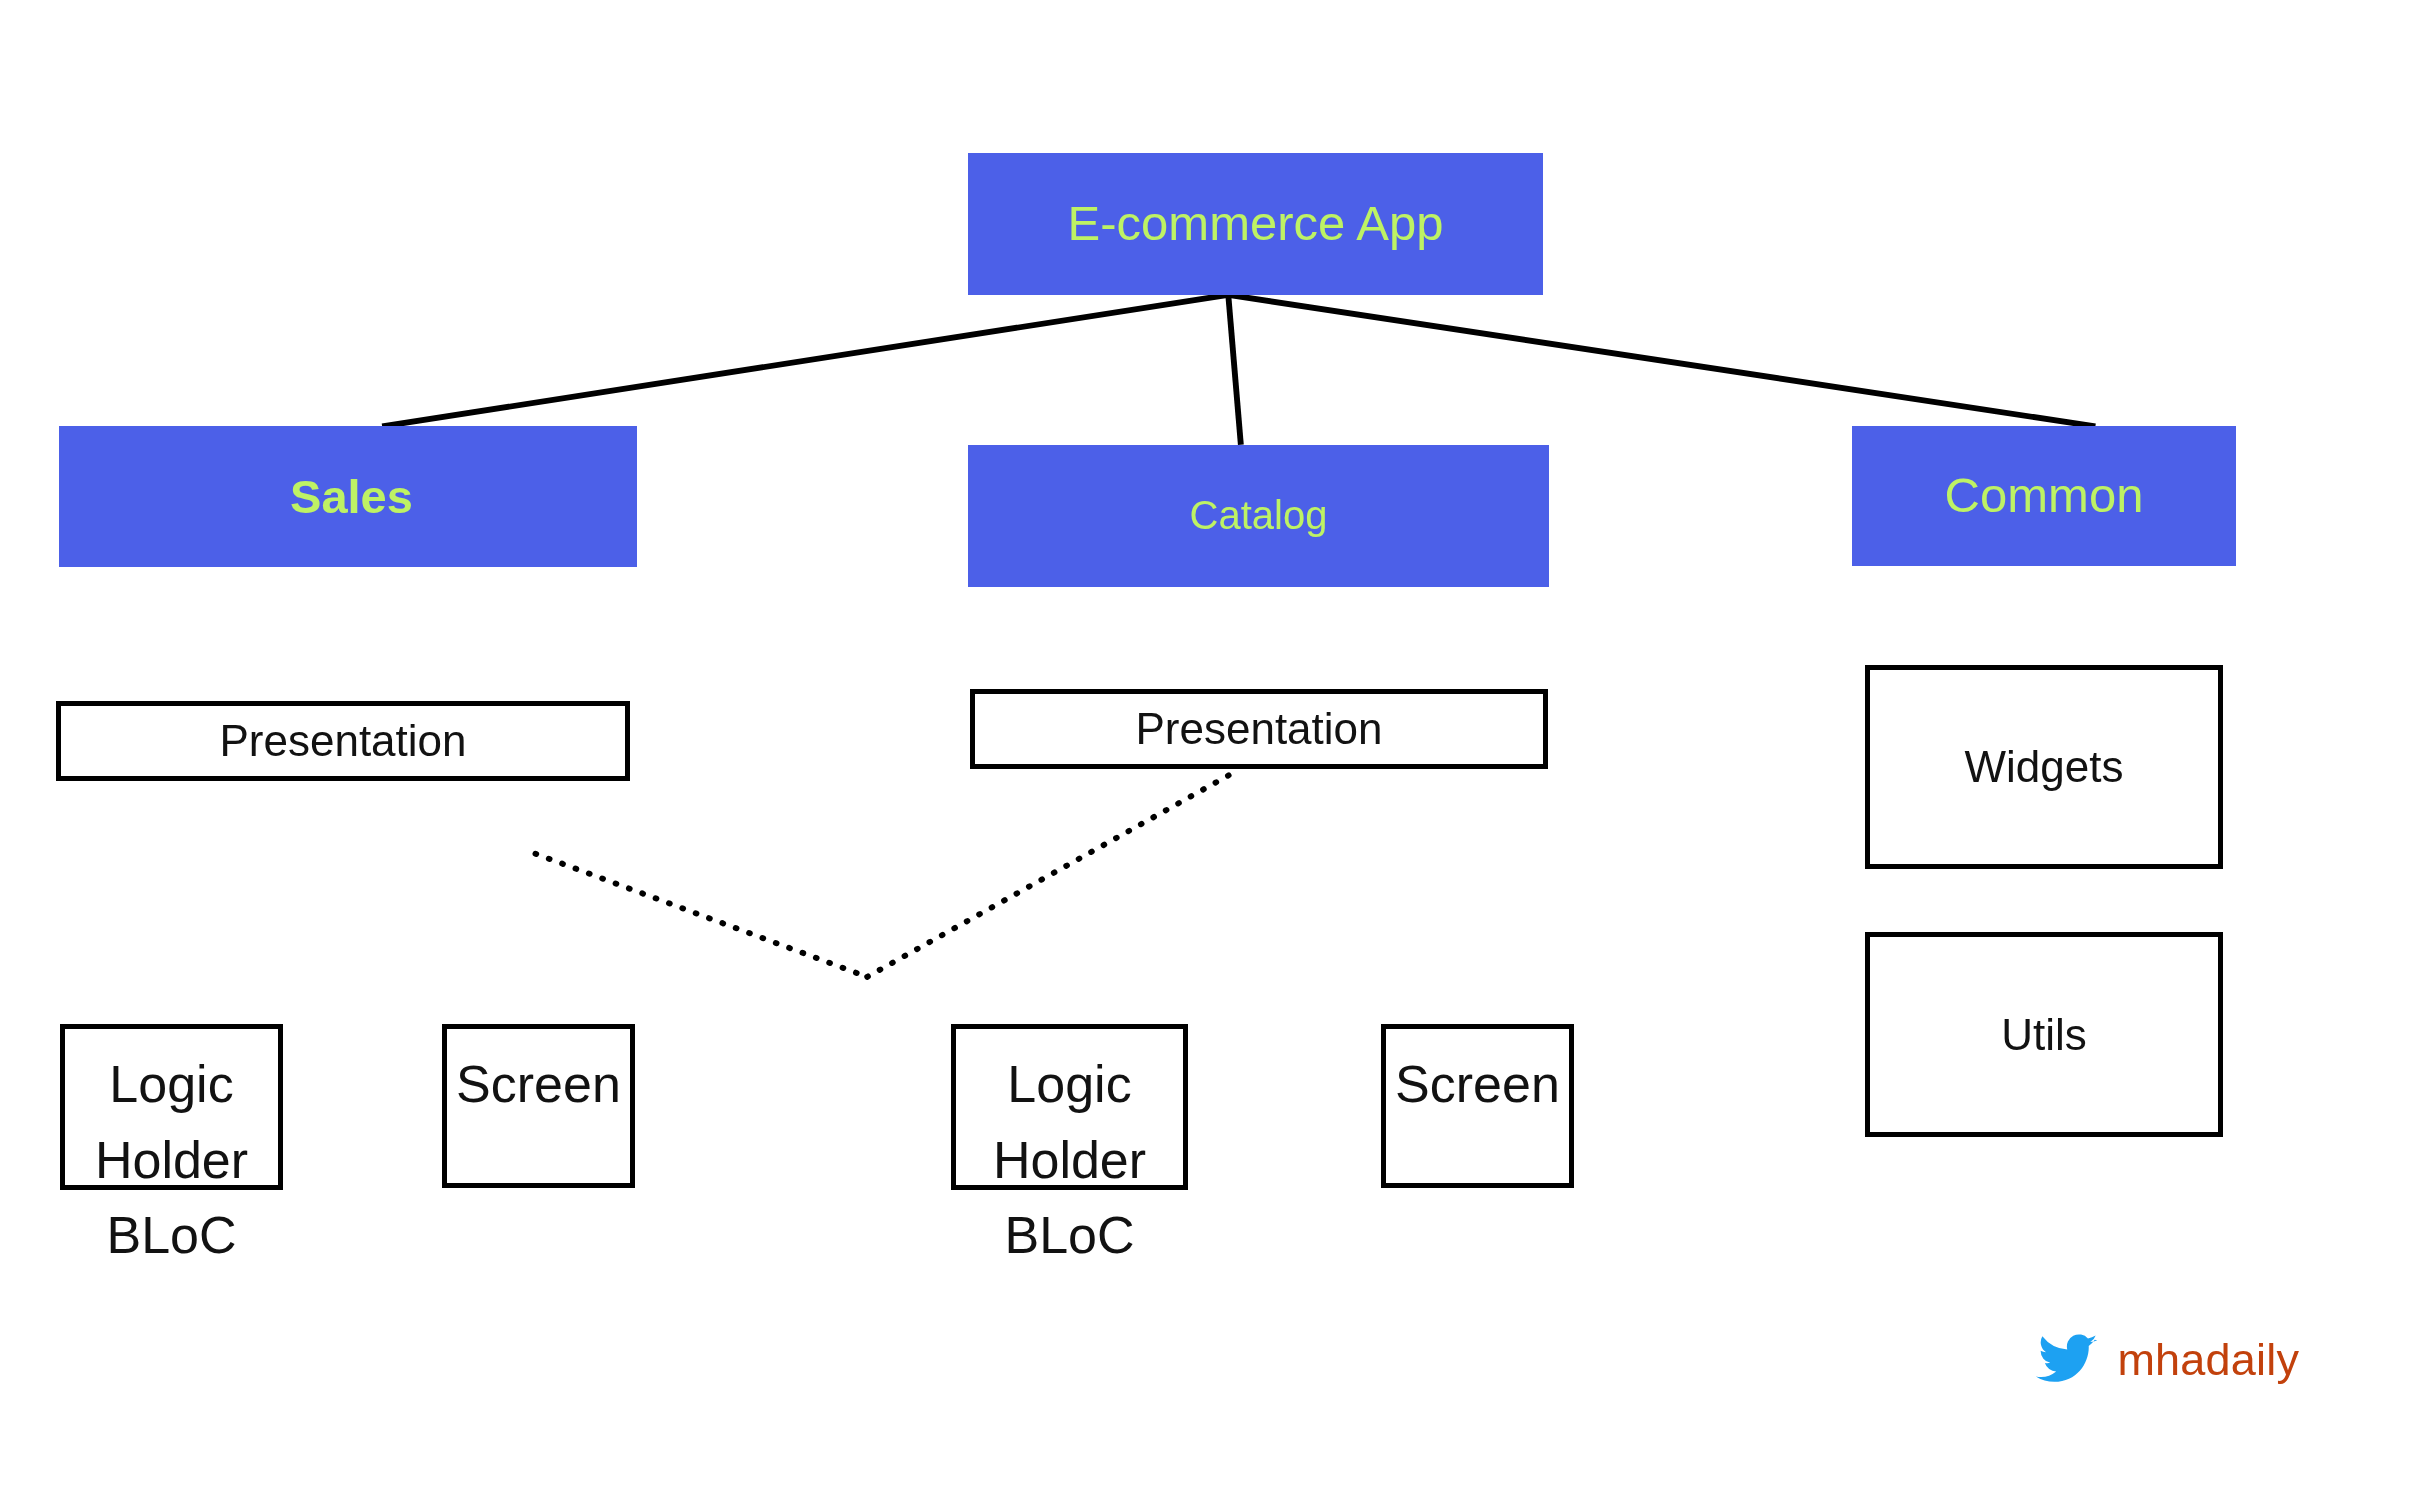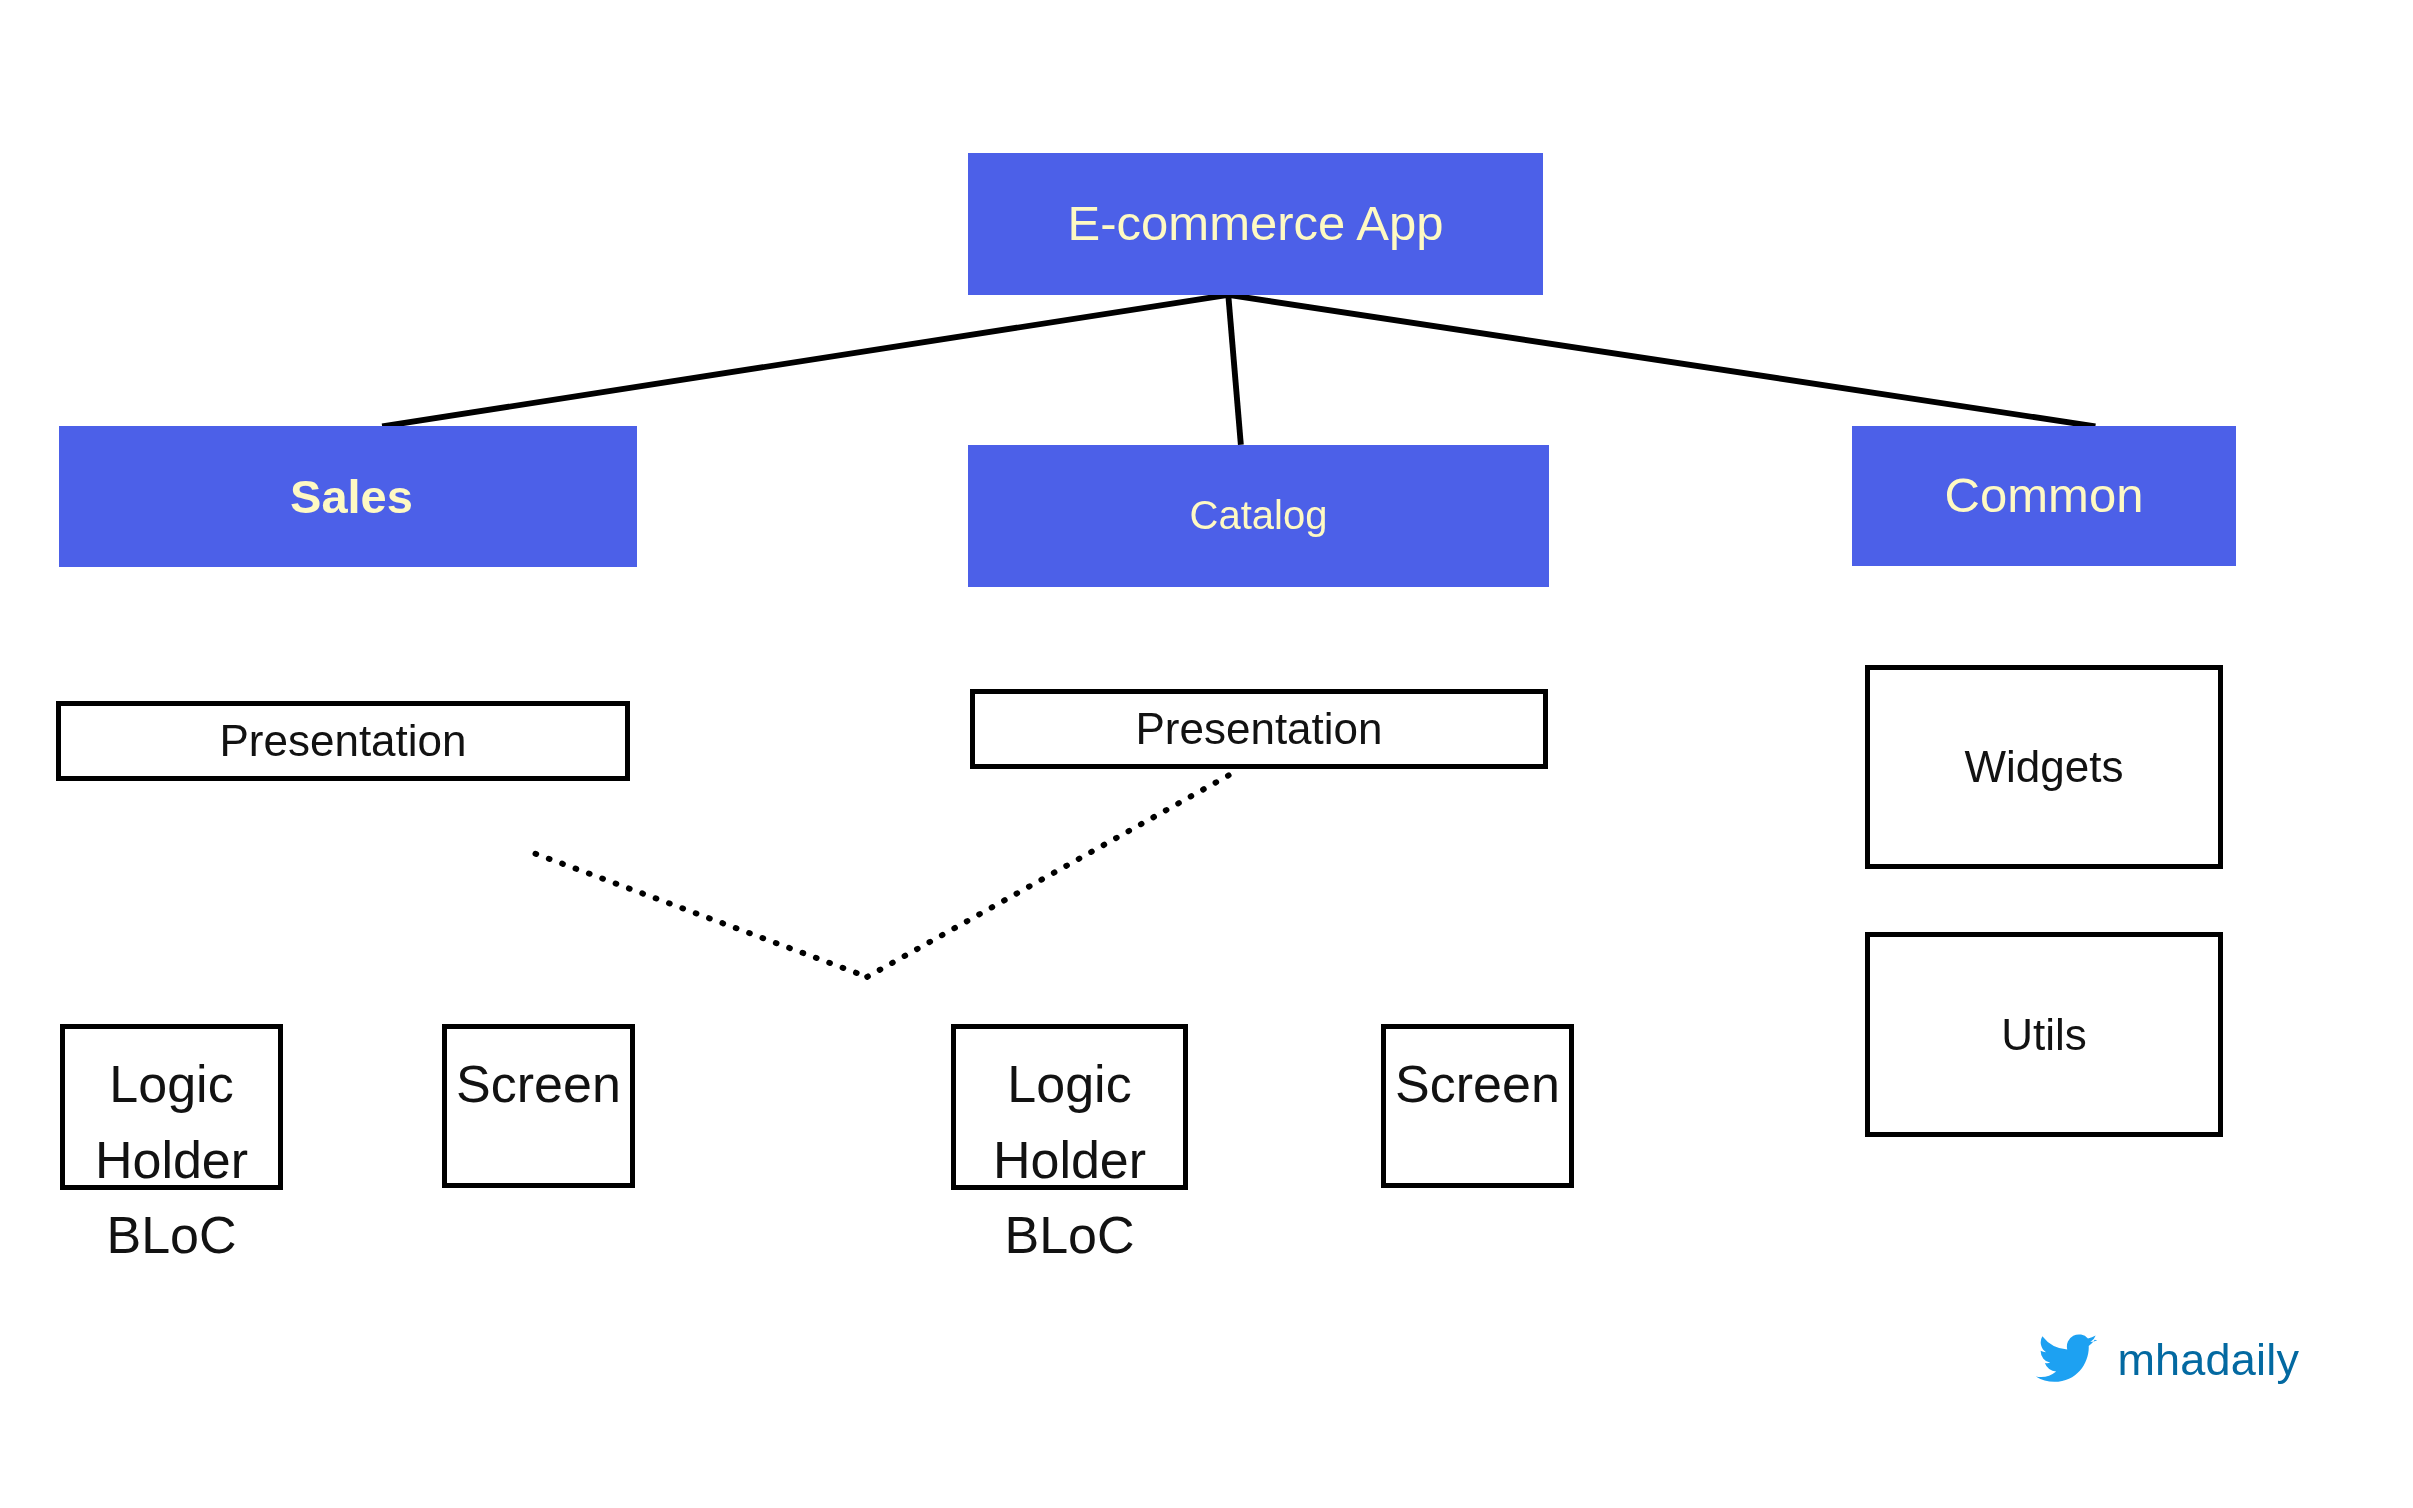--- a/index.html
+++ b/index.html
@@ -28,21 +28,21 @@
   .node {
     position: absolute;
     box-sizing: border-box;
     display: flex;
     align-items: center;
     justify-content: center;
     text-align: center;
   }
   .node-blue {
     background: #4c60e8;
-    color: #fef9c3;
+    color: #bef264;
     border: none;
   }
   .node-plain {
     background: #ffffff;
     color: #121212;
     border: 5px solid #000000;
   }
   .node-label {
     display: block;
     line-height: 1.18;
@@ -81,21 +81,21 @@
   #watermark {
     position: absolute;
     left: 2035px;
     top: 1334px;
     display: flex;
     align-items: center;
     gap: 18.4px;
   }
   #watermark .handle {
     font-size: 45px;
-    color: #0369a1;
+    color: #c2410c;
     letter-spacing: 0.2px;
   }
   #watermark svg { display: block; }
 </style>
 </head>
 <body>
 
 <div id="canvas">
 
   <svg id="edges" viewBox="0 0 2880 1800" width="2413" height="1508">

